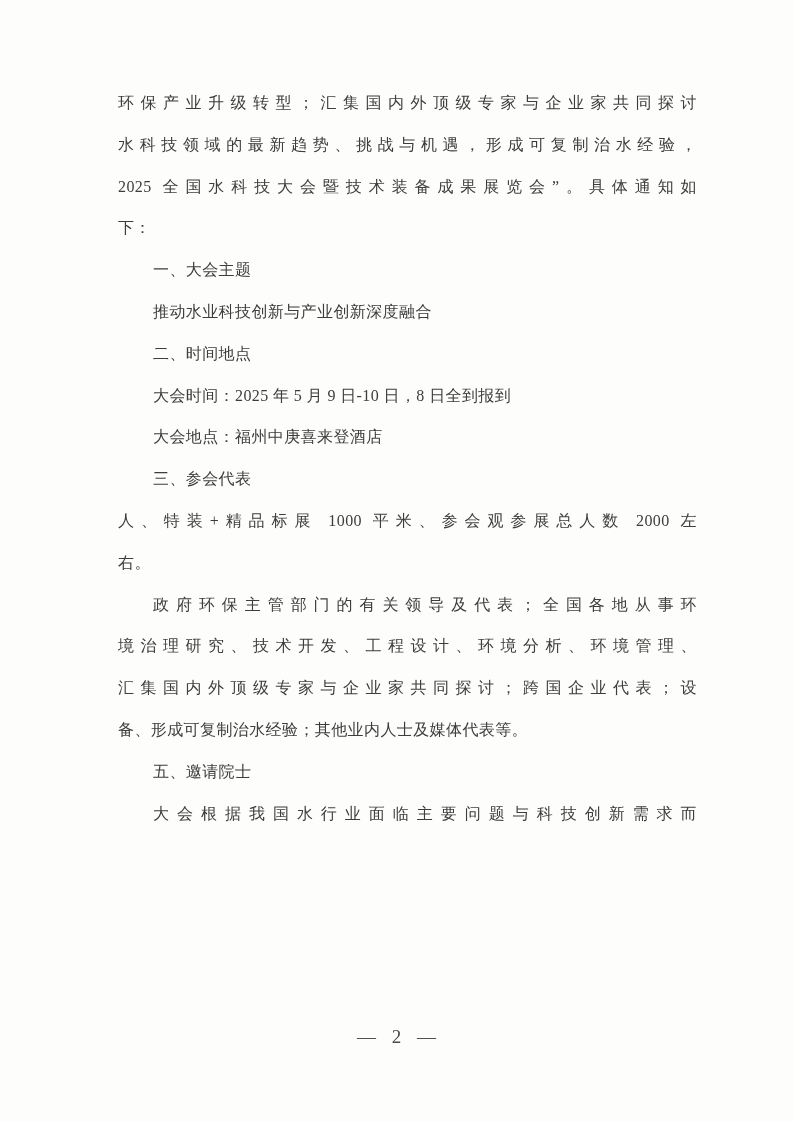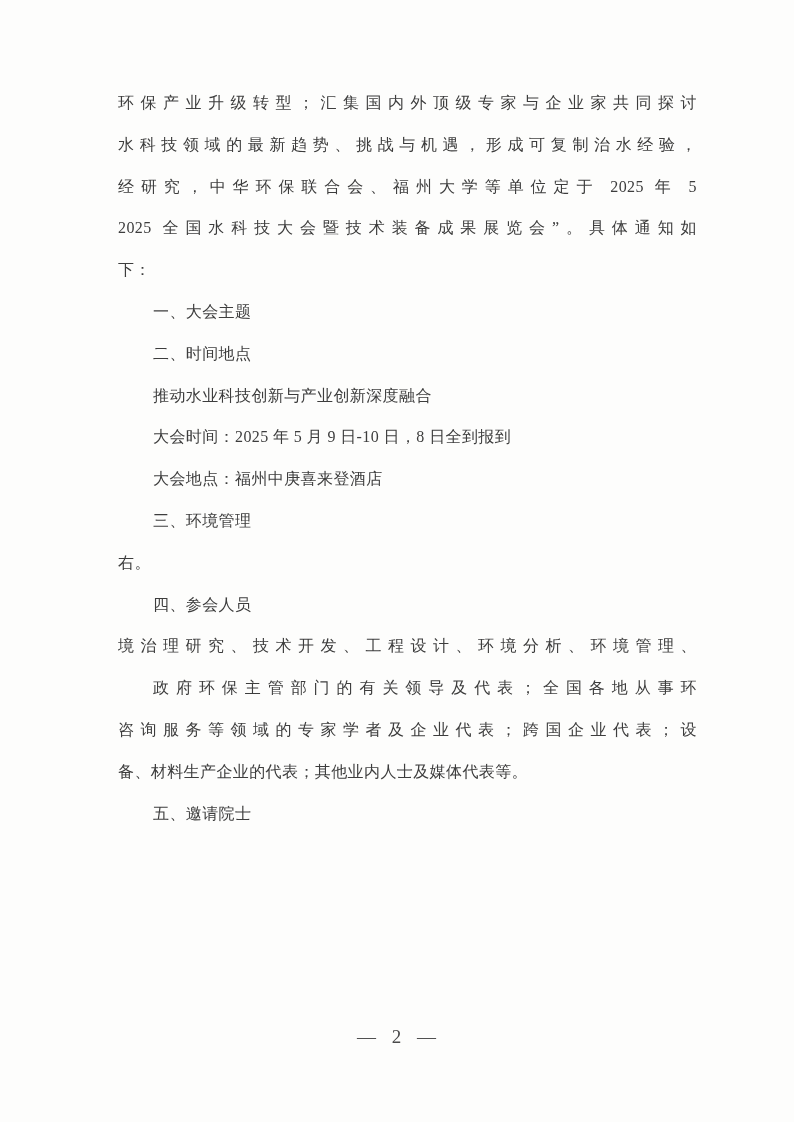--- a/index.html
+++ b/index.html
@@ -51,33 +51,33 @@
     word-spacing: 9px;
   }
 </style>
 </head>
 <body>
 
 <div class="page" style="background: rgb(253, 253, 252); color: rgb(61, 61, 61);">
   <div class="content" id="doc-content">
       <div class="line justify">环保产业升级转型；汇集国内外顶级专家与企业家共同探讨</div>
       <div class="line justify">水科技领域的最新趋势、挑战与机遇，形成可复制治水经验，</div>
-      <div class="line justify">经研究，中华环保联合会、福州大学等单位定于 2025 年 5</div>
       <div class="line justify">2025 全国水科技大会暨技术装备成果展览会”。具体通知如</div>
       <div class="line">下：</div>
       <div class="line indent">一、大会主题</div>
+      <div class="line indent">推动水业科技创新与产业创新深度融合</div>
       <div class="line indent">二、时间地点</div>
-      <div class="line indent">推动水业科技创新与产业创新深度融合</div>
       <div class="line indent">大会时间：2025 年 5 月 9 日-10 日，8 日全到报到</div>
       <div class="line indent">大会地点：福州中庚喜来登酒店</div>
-      <div class="line indent">三、环境管理</div>
+      <div class="line indent">三、参会代表</div>
+      <div class="line justify">人、特装+精品标展 1000 平米、参会观参展总人数 2000 左</div>
       <div class="line">右。</div>
-      <div class="line indent">四、参会人员</div>
+      <div class="line indent justify">政府环保主管部门的有关领导及代表；全国各地从事环</div>
       <div class="line justify">境治理研究、技术开发、工程设计、环境分析、环境管理、</div>
-      <div class="line indent justify">政府环保主管部门的有关领导及代表；全国各地从事环</div>
-      <div class="line justify">咨询服务等领域的专家学者及企业代表；跨国企业代表；设</div>
-      <div class="line">备、材料生产企业的代表；其他业内人士及媒体代表等。</div>
+      <div class="line justify">汇集国内外顶级专家与企业家共同探讨；跨国企业代表；设</div>
+      <div class="line">备、形成可复制治水经验；其他业内人士及媒体代表等。</div>
       <div class="line indent">五、邀请院士</div>
+      <div class="line indent justify">大会根据我国水行业面临主要问题与科技创新需求而</div>
     </div>
   <div class="footer">
     <span>— 2 —</span>
   </div>
 </div>
 
 </body></html>

